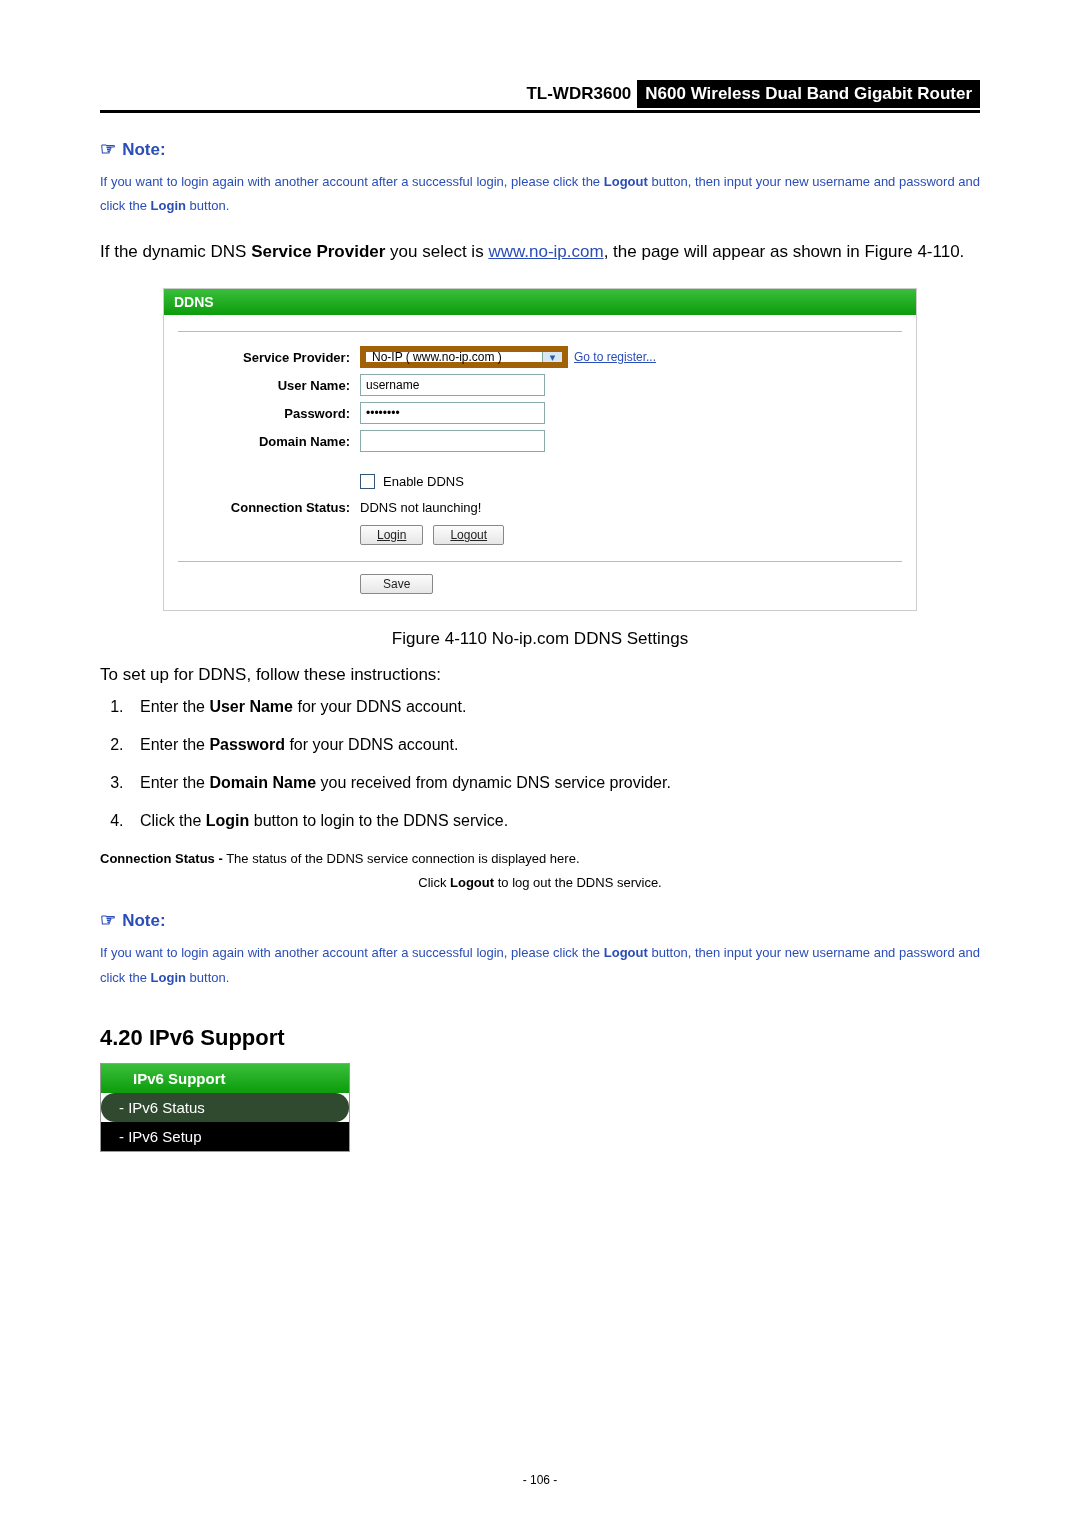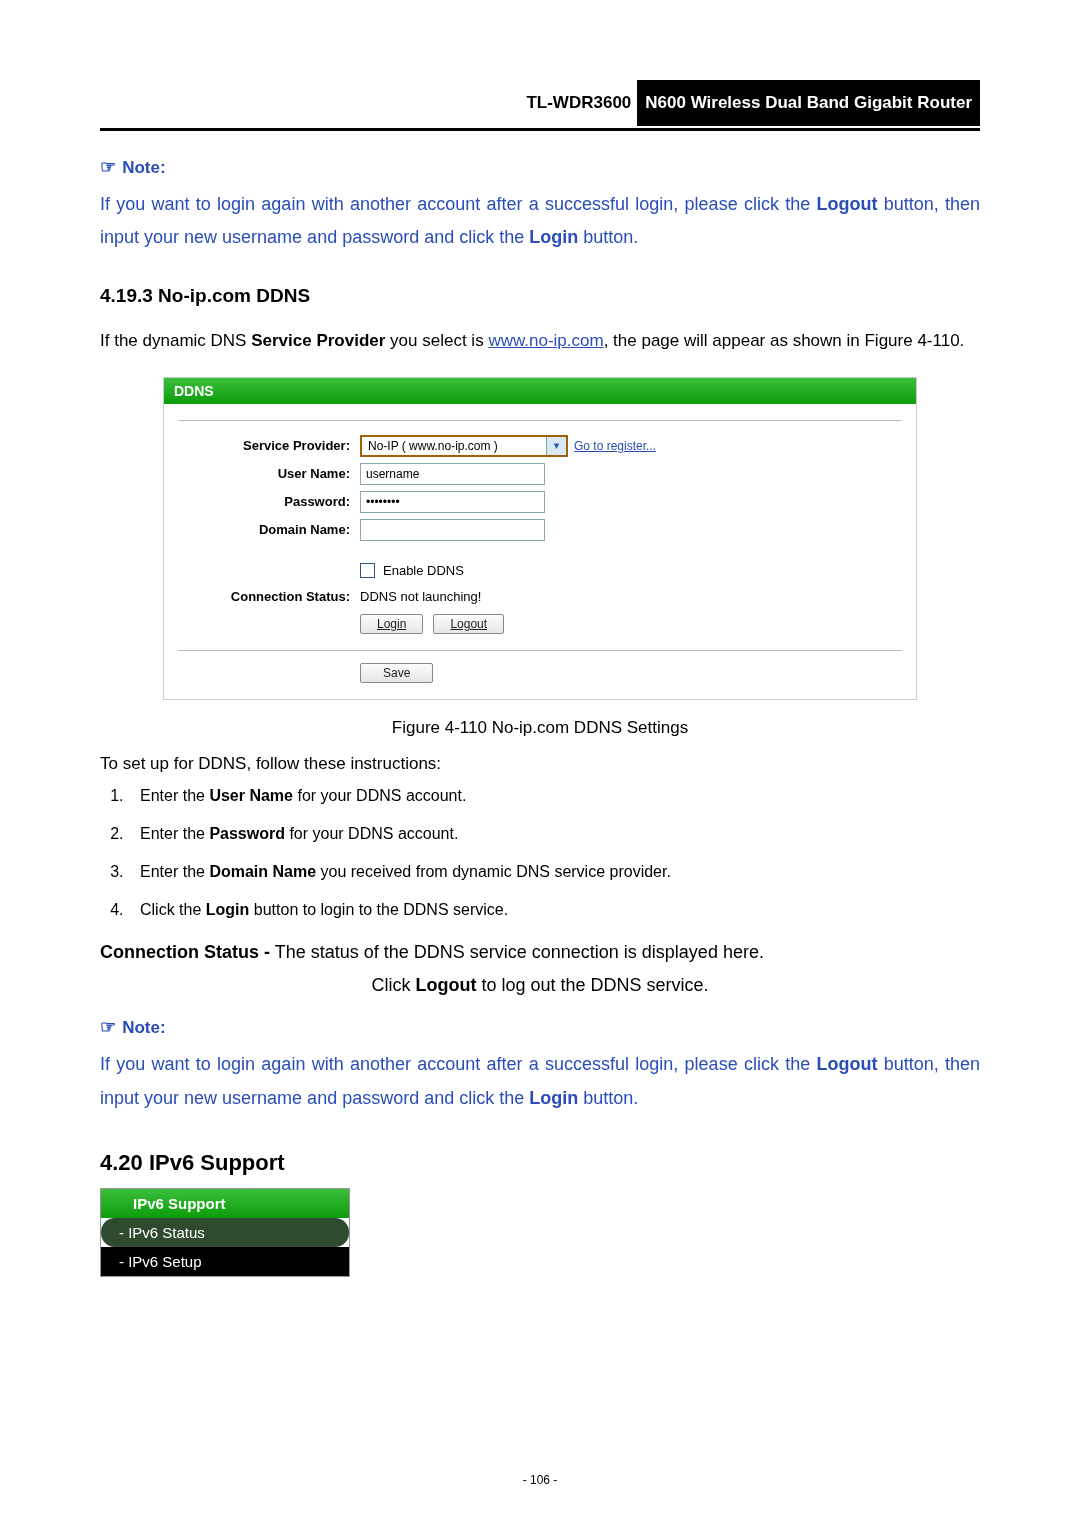--- a/index.html
+++ b/index.html
@@ -17,25 +17,25 @@
     position: relative;
     min-height: 1527px;
   }
   .header-row {
     text-align: right;
     margin-bottom: 2px;
     font-size: 17px;
     font-weight: bold;
   }
   .model-white { background:#fff; color:#000; padding:3px 6px; display:inline-block; }
-  .model-black { background:#000; color:#fff; padding:13px 8px; display:inline-block; }
+  .model-black { background:#000; color:#fff; padding:4px 8px; display:inline-block; }
   .thick-rule { border: none; border-top: 3px solid #000; margin-top:0; }
   .note-line { color:#2a4db8; font-weight:bold; font-size:17px; margin-top:25px; }
   .note-line .hand-icon { margin-right:6px; font-size:18px; }
-  .body-text { font-size:18px; line-height:1.85; margin-top:10px; text-align: justify; }
+  .body-text { font-size:13px; line-height:1.85; margin-top:10px; text-align: justify; }
   .body-text-justify { font-size:17px; line-height:1.9; margin-top:18px; text-align: justify; }
   a.inline-link { color:#2a4db8; text-decoration: underline; }
   .section-heading { font-weight:bold; font-size:19px; margin-top:30px; }
   .main-heading { font-weight:bold; font-size:22px; margin-top:35px; }
   .fig-caption { text-align:center; font-size:17px; margin-top:18px; margin-bottom:16px; }
   .ddns-panel {
     border:1px solid #ccc;
     width:754px;
     margin: 20px auto 0 auto;
     background:#fff;
@@ -48,21 +48,21 @@
     padding:5px 10px;
     font-size:14px;
   }
   .panel-inner { padding:16px 14px; }
   .thin-rule { border:none; border-top:1px solid #bbb; margin:0 0 14px 0; }
   .form-row { display:flex; align-items:center; margin-bottom:6px; }
   .form-label { width:182px; text-align:right; font-weight:bold; padding-right:10px; }
   .form-field { flex:1; display:flex; align-items:center; gap:6px; }
   .txt { border:1px solid #8aa; height:22px; font-size:12px; padding:0 5px; width:185px; background:#fff; }
   .dropdown {
-    border:2px solid #a16207; height:22px; width:208px; display:flex; align-items:stretch; background:#fff;
+    border:6px solid #a16207; height:22px; width:208px; display:flex; align-items:stretch; background:#fff;
   }
   .dropdown .dd-text { flex:1; padding:0 6px; font-size:12px; display:flex; align-items:center; }
   .dropdown .dd-arrow {
     width:20px; background:#d8e8f5; border-left:1px solid #7a9; display:flex; align-items:center; justify-content:center; color:#2a5ea8; font-size:11px;
   }
   .reg-link { color:#2a4db8; text-decoration:underline; font-size:12px; }
   .checkbox-row { display:flex; align-items:center; margin-bottom:5px; }
   .cb { width:15px; height:15px; border:1px solid #357; background:#fff; display:inline-flex; align-items:center; justify-content:center; margin-right:8px; }
   .btn { border:1px solid #888; background:linear-gradient(#fcfcfc,#e6e6e6); border-radius:2px; font-size:12px; padding:2px 16px; text-decoration: underline; color:#222; display:inline-block; }
   .btn-plain { text-decoration:none; }
@@ -91,21 +91,20 @@
   </div>
   <hr class="thick-rule">
 
   <div class="note-line">
     <span class="hand-icon">☞</span><span>Note:</span>
   </div>
   <div class="body-text" style="color:#2a4db8;">
     <span> If you want to login again with another account after a successful login, please click the </span><b>Logout</b><span> button, then input your new username and password and click the </span><b>Login</b><span> button.</span>
   </div>
 
-  <div class="section-heading">4.19.3  No-ip.com DDNS</div>
 
   <div class="body-text-justify">
     <span>If the dynamic DNS </span><b>Service Provider</b><span> you select is </span><a class="inline-link">www.no-ip.com</a><span>, the page will appear as shown in Figure 4-110.</span>
   </div>
 
   <div class="ddns-panel">
     <div class="panel-title">DDNS</div>
     <div class="panel-inner">
       <hr class="thin-rule">
 

